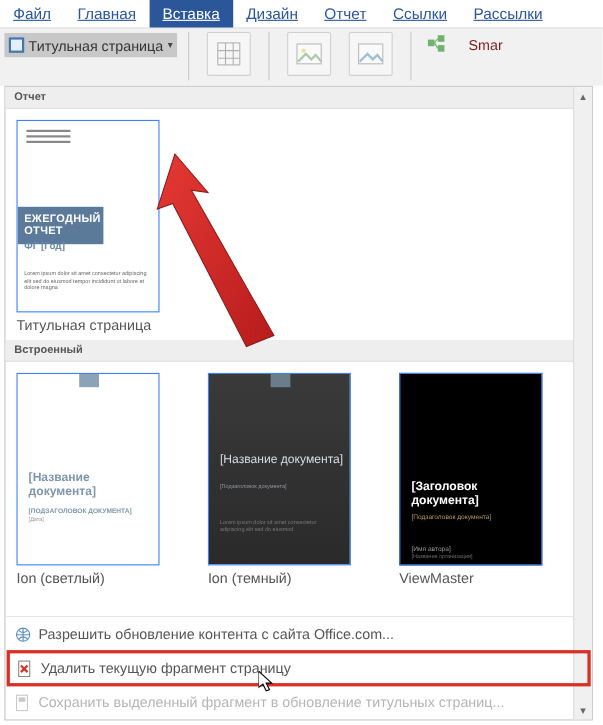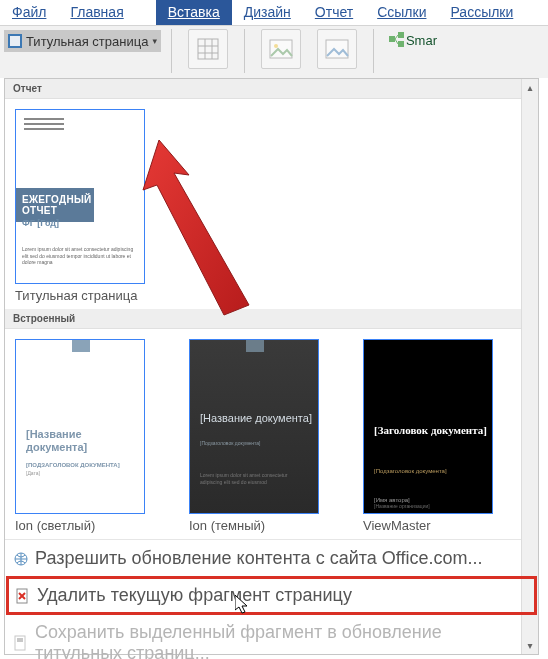--- a/index.html
+++ b/index.html
@@ -21,21 +21,20 @@
   .menubar-item {
     padding: 4px 12px 4px 12px;
     font-size: 14px;
     color: #2b579a;
     cursor: pointer;
     text-decoration: underline;
   }
   .menubar-item.active {
     background: #2b579a;
     color: #fff;
-    margin-left: 20px;
   }
   .ribbon {
     height: 52px;
     background: #f1f1f1;
     display: flex;
     align-items: flex-start;
     padding: 3px 4px;
     gap: 4px;
   }
   .ribbon-group {
@@ -71,23 +70,23 @@
   .ribbon-placeholder {
     width: 40px; height: 40px;
     background: #f6f6f6;
     border: 1px solid #d0d0d0;
     border-radius: 2px;
     margin: 0 6px;
     display: flex; align-items: center; justify-content: center;
   }
   .ribbon-placeholder svg { opacity: 0.55; }
   .smart {
-    display: flex; align-items: center; gap: 0;
+    display: flex; align-items: center; gap: 20px;
     padding: 2px 4px;
-    color: #14532d;
+    color: #7f1d1d;
   }
   .gallery {
     position: relative;
     border: 1px solid #c6c6c6;
     width: 535px;
     height: 577px;
     margin-left: 4px;
     background: #fff;
     display: flex;
     flex-direction: column;
@@ -154,32 +153,32 @@
   .ion-sub { position: absolute; top: 122px; left: 10px; font-size: 6px; color: #7e96ac; font-weight: 600; }
   .ion-sub2 { position: absolute; top: 130px; left: 10px; font-size: 5px; color: #999; }
   
   .ion-dark { background: linear-gradient(180deg,#3a3a3a 0%, #2a2a2a 100%); }
   .ion-dark .ion-tab { background: #6b7d8a; }
   .ion-dark-title { position: absolute; top: 72px; left: 10px; color: #d5dde4; font-size: 11px; font-weight: 500; line-height: 1.15; }
   .ion-dark-sub { position: absolute; top: 100px; left: 10px; font-size: 5px; color: #8a98a2; }
   .ion-dark-blur { position: absolute; top: 132px; left: 10px; right: 10px; font-size: 5px; color: #777; line-height: 1.3; }
   
   .vm { background: #000; }
-  .vm-title { position: absolute; top: 84px; left: 10px; color: #fff; font-size: 11px; font-weight: 600; line-height: 1.15; font-family: Liberation Serif, serif; }
+  .vm-title { position: absolute; top: 96px; left: 10px; color: #fff; font-size: 11px; font-weight: 600; line-height: 1.15; }
   .vm-sub { position: absolute; top: 128px; left: 10px; font-size: 6px; color: #b99a5e; }
   .vm-foot { position: absolute; bottom: 10px; left: 10px; font-size: 6px; color: #9a9a9a; }
   .vm-foot2 { position: absolute; bottom: 4px; left: 10px; font-size: 5px; color: #6a6a6a; }
 
   .footer-area {
     margin-top: auto;
     border-top: 1px solid #e6e6e6;
   }
   .footer-row {
     padding: 8px 30px 8px 30px;
-    font-size: 18px;
+    font-size: 13px;
     color: #555;
     display: flex;
     align-items: center;
     gap: 8px;
     position: relative;
   }
   .footer-row.disabled { color: #b5b5b5; }
   .footer-row.highlight {
     outline: 3px solid #d93025;
     outline-offset: -2px;

